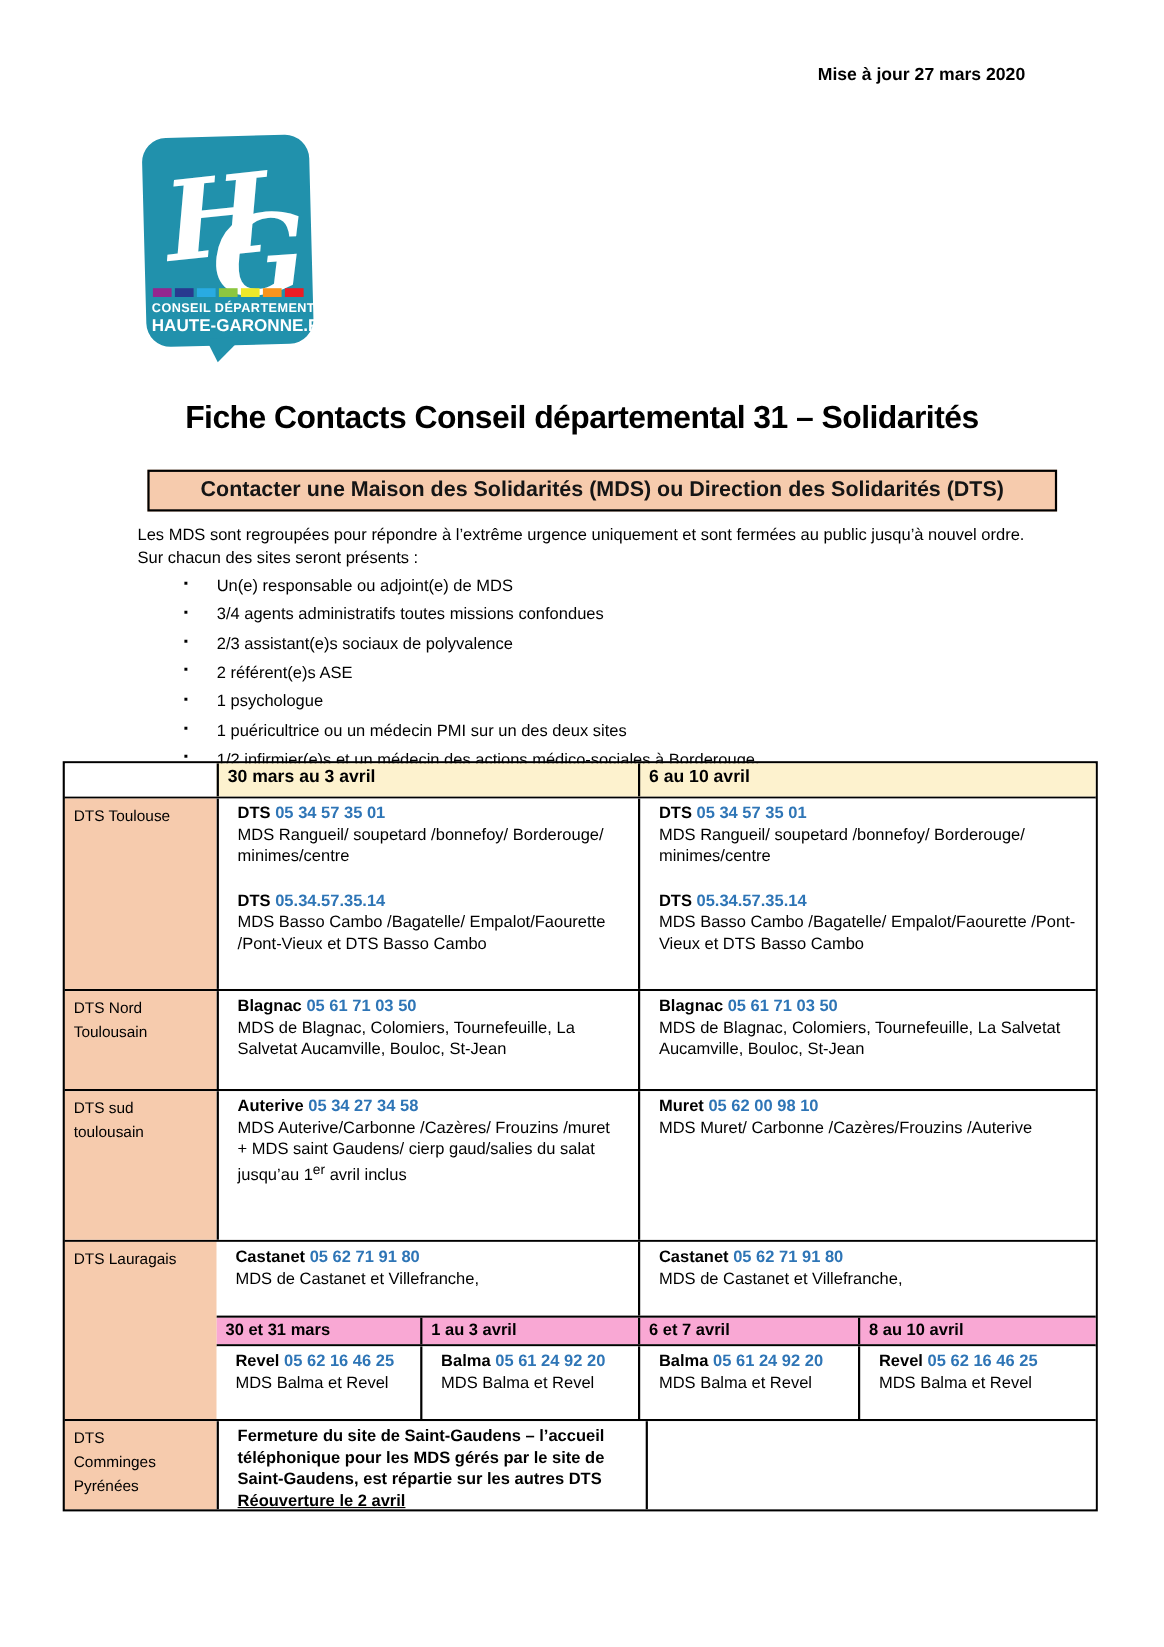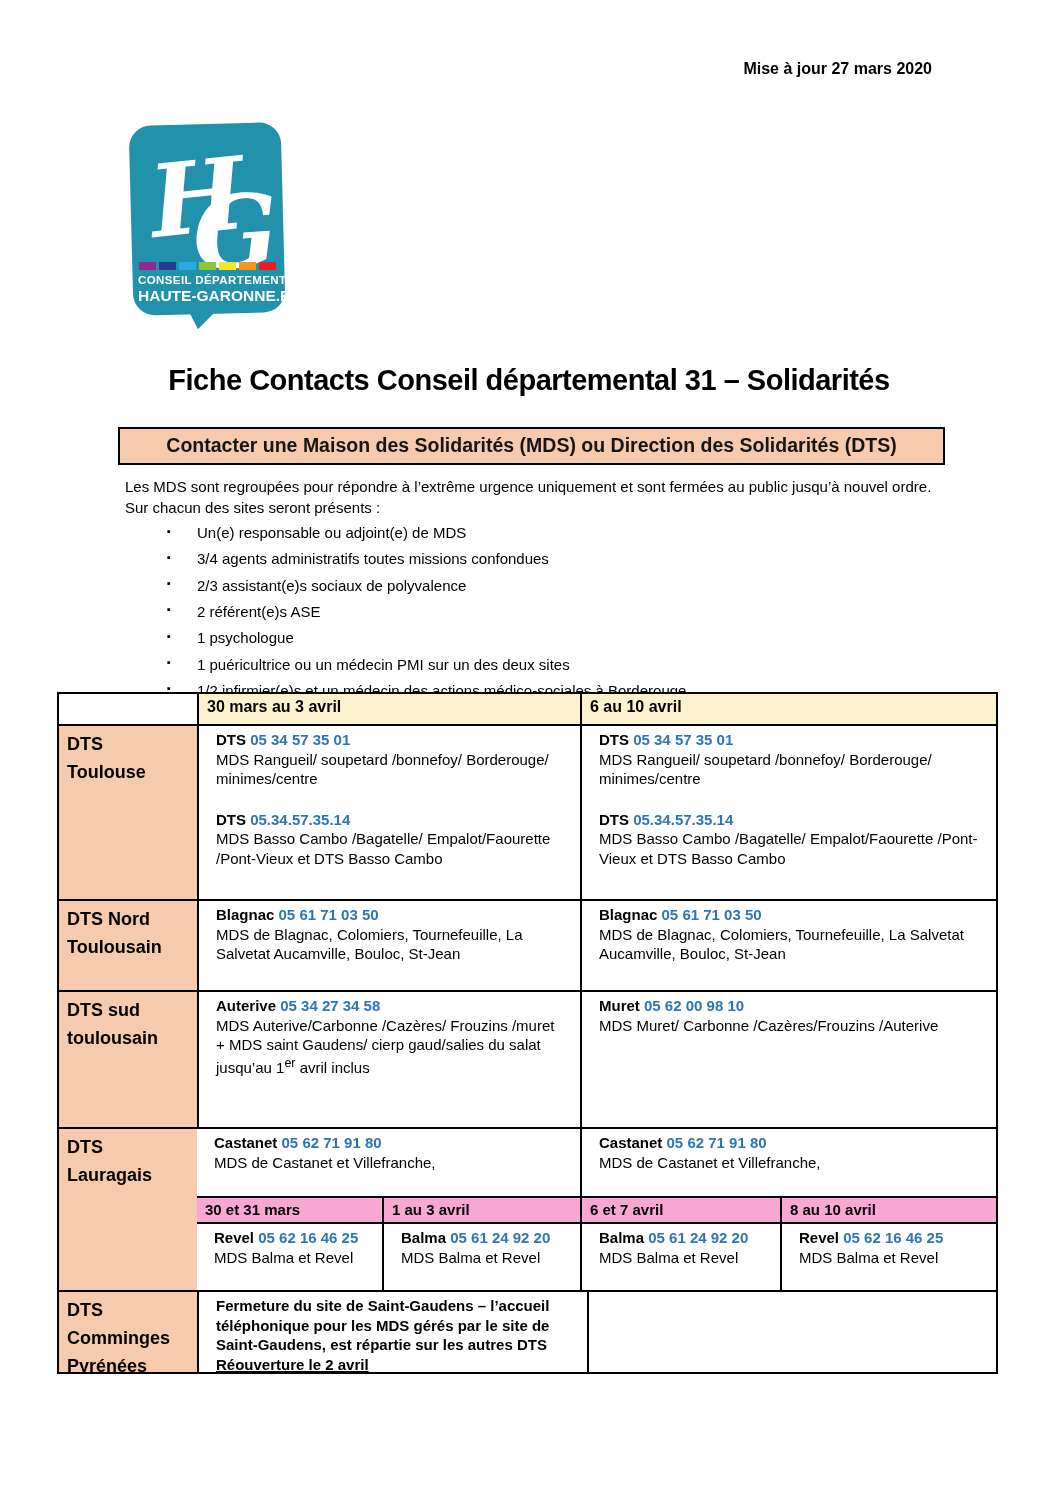--- a/index.html
+++ b/index.html
@@ -8,39 +8,39 @@
 
   .update-date{position:absolute;top:60px;right:126px;font-size:16px;font-weight:600;}
 
   
   .logo{position:absolute;left:123px;top:116px;width:165px;height:215px;}
   .logo svg{display:block;}
 
   
   .doc-title{position:absolute;top:364px;left:0;width:100%;text-align:center;
              font-size:29px;font-weight:700;letter-spacing:-0.5px;}
-  .banner{position:absolute;left:118px;top:427px;width:827px;height:38px;
+  .banner{position:absolute;left:134px;top:427px;width:827px;height:38px;
           background:#F6CBAD;border:2px solid #000;box-sizing:border-box;
           text-align:center;font-size:19.5px;font-weight:700;line-height:33px;color:#151515;}
 
   
   .intro{position:absolute;left:125px;top:476px;width:862px;font-size:15px;line-height:1.42;}
   .intro p{margin:0;}
   .bullets{list-style:none;margin:1px 0 0 42px;padding:0;}
   .bullets li{position:relative;padding:2.5px 0 2.5px 30px;}
   .bullets li::before{content:"▪";position:absolute;left:0;top:4px;font-size:11px;}
 
   
   .ctable{position:absolute;left:57px;top:692px;width:941px;border:2px solid #000;
           box-sizing:border-box;font-size:15px;line-height:1.3;}
   .trow{display:flex;border-top:2px solid #000;box-sizing:border-box;}
   .trow:first-child{border-top:none;}
   .cell{box-sizing:border-box;border-left:2px solid #000;padding:4px 17px;overflow:hidden;background:#fff;}
   .cell:first-child{border-left:none;}
-  .rowhead-cell{width:138px;flex:0 0 138px;background:#F6CBAD;font-weight:700;font-size:18px;
+  .rowhead-cell{width:138px;flex:0 0 138px;background:#F6CBAD;font-weight:400;font-size:14px;
                 line-height:1.55;padding:5px 8px;}
   .rowhead-cell .rh{display:block;width:96px;}
   .empty-cell{background:#fff;}
   .period-cell{background:#FDF2CE;font-weight:700;font-size:16px;padding:3px 8px;}
   .colA{width:383px;flex:0 0 383px;}
   .colB{flex:1;}
   .blk{margin:0;}
   .blk + .blk{margin-top:21px;}
   .lbl{font-weight:700;}
   .phone{font-weight:700;color:#2E75B6;}

